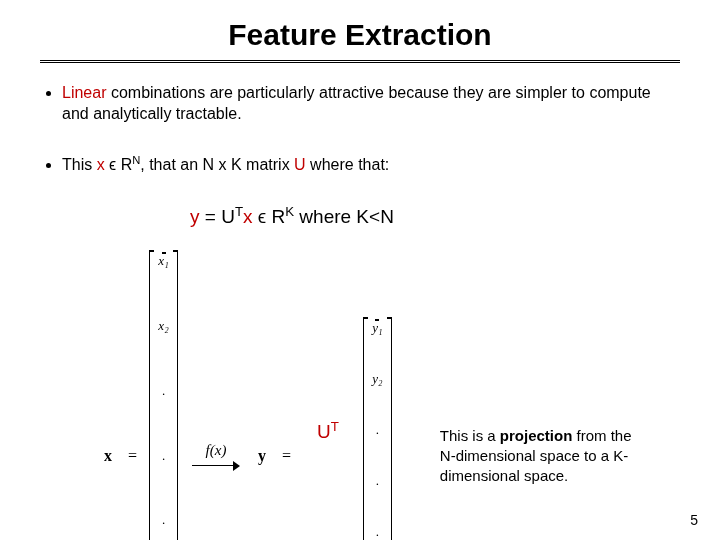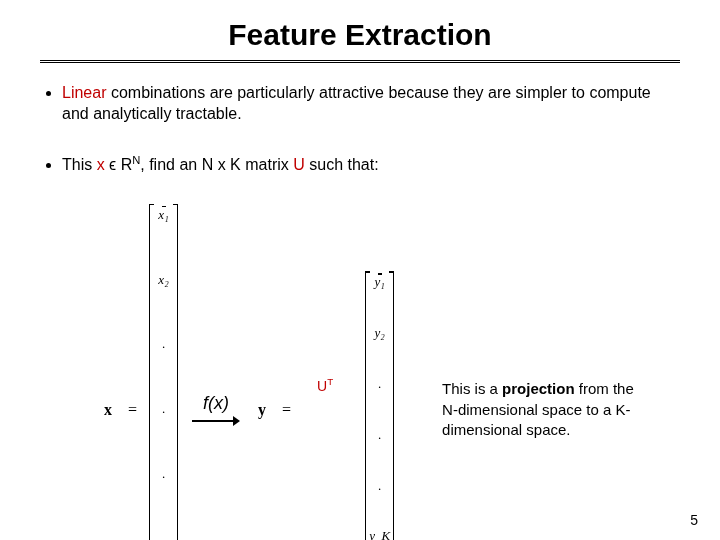--- a/index.html
+++ b/index.html
@@ -94,23 +94,23 @@
     font-size: 16px;
     margin: 0 4px;
   }
   .arrowbox {
     display: flex;
     flex-direction: column;
     align-items: center;
     margin: 0 6px;
   }
   .fx {
-    font-family: Liberation Sans, sans-serif;
+    font-family: Liberation Serif, serif;
     font-style: italic;
-    font-size: 18px;
+    font-size: 15px;
     margin-bottom: 2px;
   }
   .arrow {
     width: 48px;
     height: 10px;
     position: relative;
   }
   .arrow::before {
     content:"";
     position:absolute;
@@ -119,24 +119,24 @@
   }
   .arrow::after {
     content:"";
     position:absolute;
     right:0; top:0;
     border-left:7px solid #000;
     border-top:5px solid transparent;
     border-bottom:5px solid transparent;
   }
   .ut {
-    font-size: 14px;
+    font-size: 19px;
     color: #c00000;
     font-family: Arial, sans-serif;
-    margin: 0 24px 50px 14px;
+    margin: 0 16px 50px 14px;
     align-self: center;
   }
   .caption {
     font-size: 15px;
     line-height: 1.35;
     max-width: 210px;
     margin-left: 40px;
   }
   .caption b { font-weight: bold; }
   .pagenum {
@@ -153,24 +153,27 @@
 <div class="slide">
 
   <h1 class="title">Feature Extraction</h1>
   <div class="rule"></div>
 
   <ul class="body">
     <li>
       <span class="red">Linear</span><span>  combinations are particularly attractive because they are simpler to compute and analytically tractable.</span>
     </li>
     <li>
-      <span>This </span><span class="red">x</span><span> ϵ R</span><span class="sup">N</span><span>, find an N x K matrix </span><span class="red">U</span><span> such that:</span>
+      <span>This </span><span class="red">x</span><span> ϵ R</span><span class="sup">N</span><span>, that an N x K matrix </span><span class="red">U</span><span> where that:</span>
     </li>
   </ul>
 
+  <div class="eq">
+    <span class="red">y</span><span> = U</span><span class="sup">T</span><span class="red">x</span><span>  ϵ R</span><span class="sup">K</span><span> where K&lt;N</span>
+  </div>
 
   <div class="figrow">
 
     <span class="veclabel">x</span>
     <span class="veclabel" style="font-weight:normal">=</span>
 
     <div class="bracketwrap">
       <div class="tl"></div>
         <div class="tr"></div>
         <div class="bl"></div>

